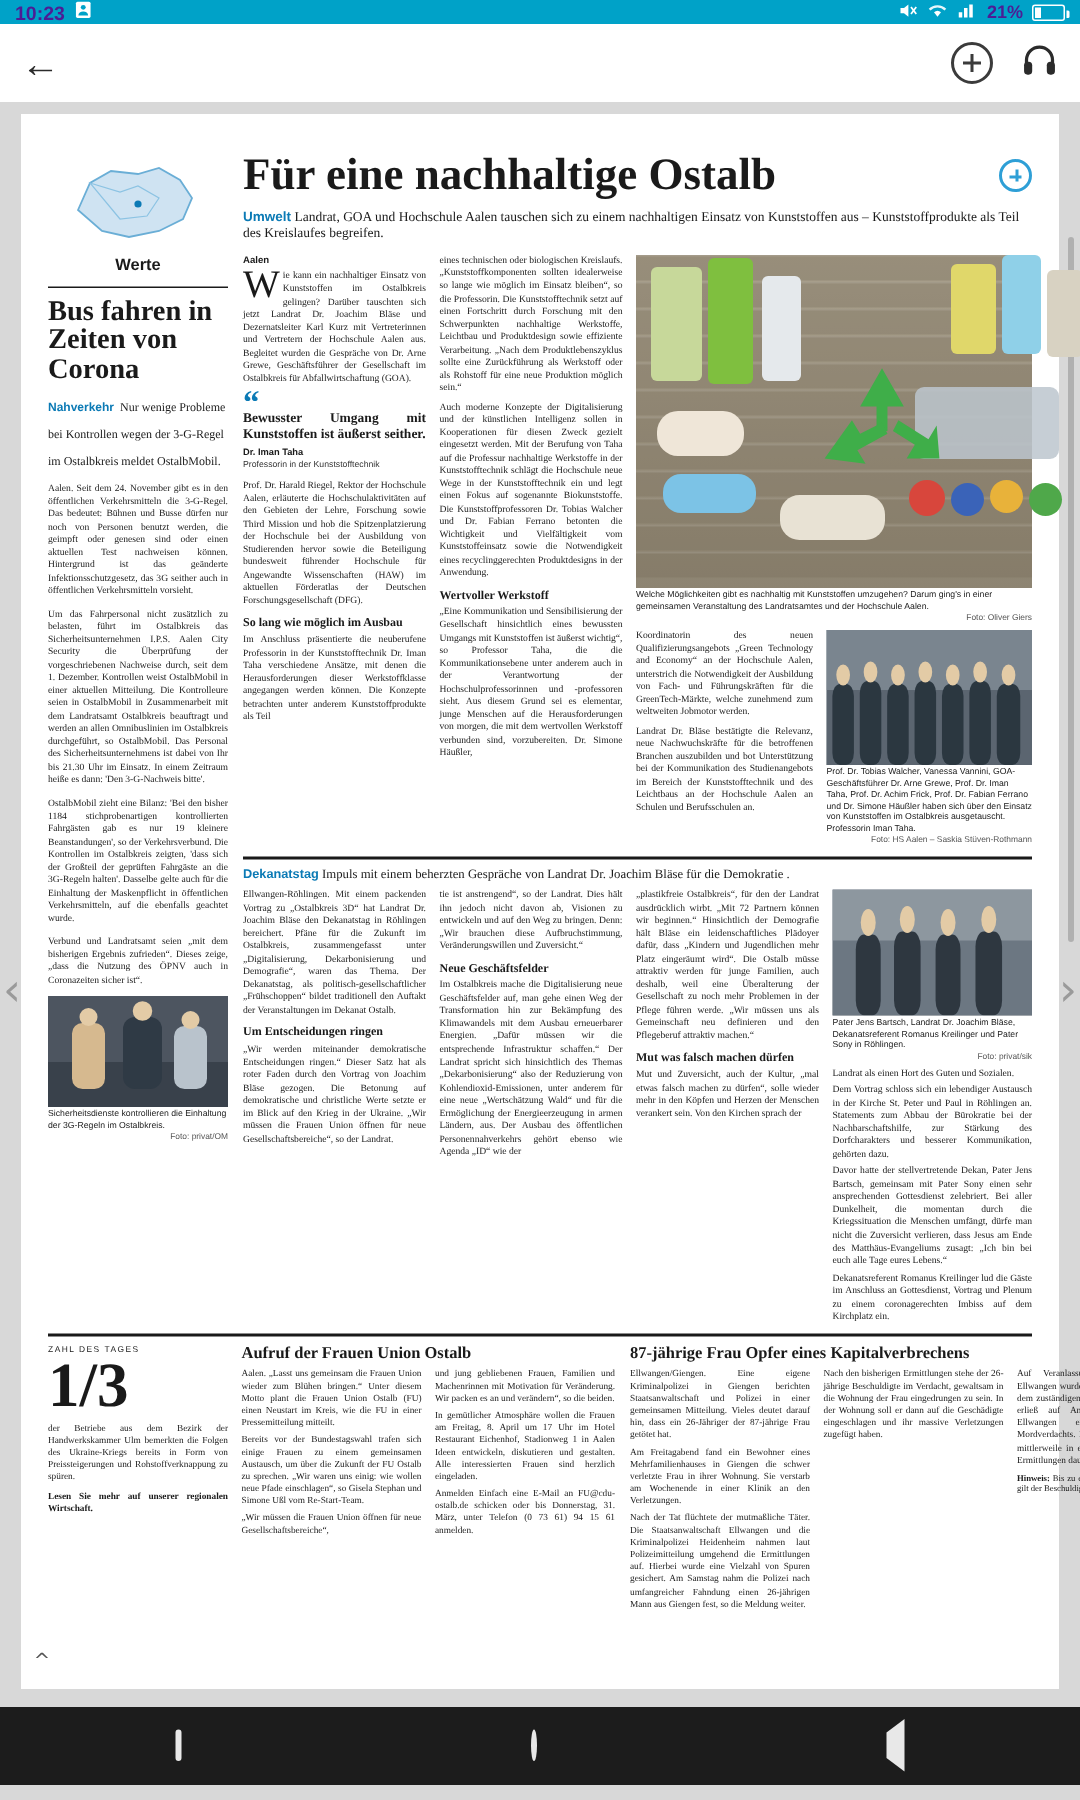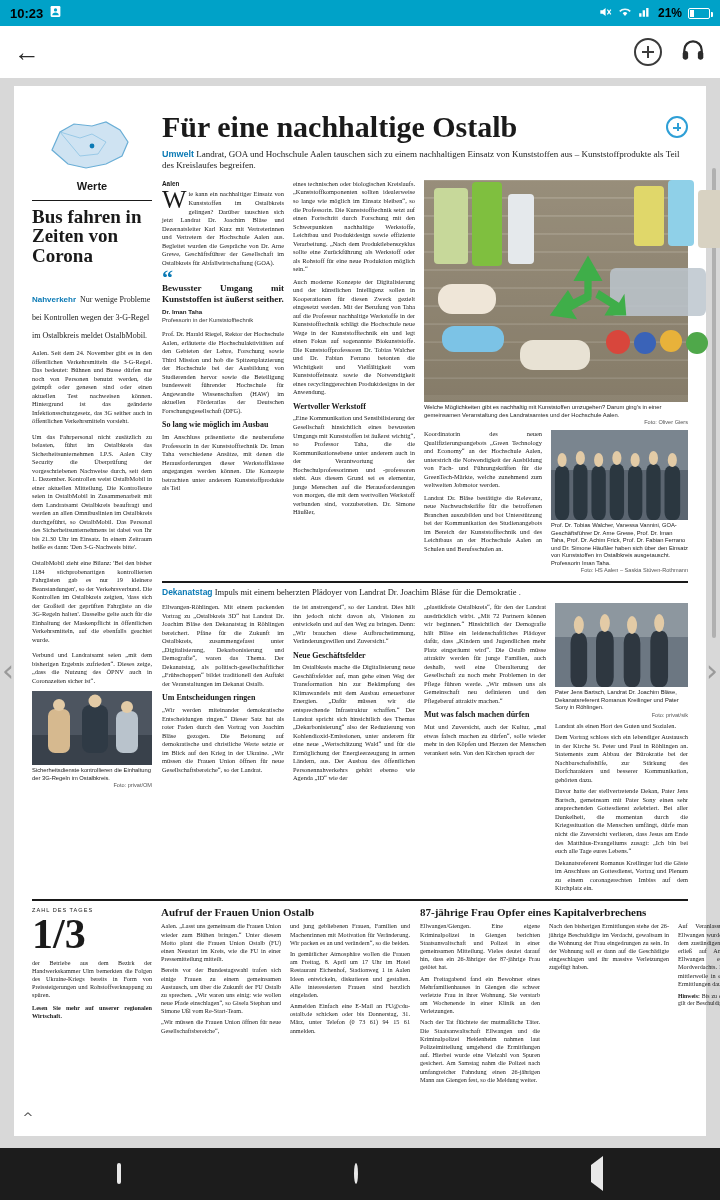--- a/index.html
+++ b/index.html
@@ -5,21 +5,21 @@
   * { box-sizing: border-box; }
   html, body { margin:0; padding:0; }
   body {
     width:720px; height:1200px; overflow:hidden;
     background:#d8d8d8;
     font-family:"Liberation Sans", sans-serif;
   }
 
   
   .statusbar {
-    height:26px; background:#00a2c8; color:#000000;
+    height:16px; background:#00a2c8; color:#4c1d95;
     display:flex; align-items:center; justify-content:space-between;
     padding:0 10px; font-size:13px; font-weight:bold;
   }
   .statusbar .left { display:flex; align-items:center; gap:6px; }
   .statusbar .right { display:flex; align-items:center; gap:6px; font-size:12px; }
   .sb-icon { display:inline-block; }
   .batt {
     display:inline-block; width:22px; height:11px; border:1.5px solid #fff;
     border-radius:2px; position:relative;
   }
@@ -221,21 +221,21 @@
         <div class="ostalb-logo">
           <svg class="ostalb-map" viewBox="0 0 104 58">
             <path d="M12 34 L20 16 L34 8 L52 10 L66 6 L80 14 L88 26 L82 40 L66 48 L46 52 L28 48 Z" fill="#cfe3f2" stroke="#6aaed6" stroke-width="1.2"></path>
             <path d="M20 16 L40 22 L52 18 L66 26 L58 38 L40 40 Z" fill="none" stroke="#8cc3e3" stroke-width=".8"></path>
             <circle cx="52" cy="30" r="2.4" fill="#0b7ab5"></circle>
           </svg>
           <div class="ostalb-name">Werte</div>
         </div>
         <div class="rail-rule"></div>
         <div class="rail-head">Bus fahren in Zeiten von Corona</div>
-        <div style="margin-top:23px">
+        <div style="margin-top:5px">
           <span class="rail-kicker">Nahverkehr</span>
           <span class="rail-lead">Nur wenige Probleme bei Kontrollen wegen der 3-G-Regel im Ostalbkreis meldet OstalbMobil.</span>
         </div>
         <div class="rail-body">Aalen. Seit dem 24. November gibt es in den öffentlichen Verkehrsmitteln die 3-G-Regel. Das bedeutet: Bühnen und Busse dürfen nur noch von Personen benutzt werden, die geimpft oder genesen sind oder einen aktuellen Test nachweisen können. Hintergrund ist das geänderte Infektionsschutzgesetz, das 3G seither auch in öffentlichen Verkehrsmitteln vorsieht.</div>
         <div class="rail-body">Um das Fahrpersonal nicht zusätzlich zu belasten, führt im Ostalbkreis das Sicherheitsunternehmen I.P.S. Aalen City Security die Überprüfung der vorgeschriebenen Nachweise durch, seit dem 1. Dezember. Kontrollen weist OstalbMobil in einer aktuellen Mitteilung. Die Kontrolleure seien in OstalbMobil in Zusammenarbeit mit dem Landratsamt Ostalbkreis beauftragt und werden an allen Omnibuslinien im Ostalbkreis durchgeführt, so OstalbMobil. Das Personal des Sicherheitsunternehmens ist dabei von Ihr bis 21.30 Uhr im Einsatz. In einem Zeitraum heiße es dann: 'Den 3-G-Nachweis bitte'.</div>
         <div class="rail-body">OstalbMobil zieht eine Bilanz: 'Bei den bisher 1184 stichprobenartigen kontrollierten Fahrgästen gab es nur 19 kleinere Beanstandungen', so der Verkehrsverbund. Die Kontrollen im Ostalbkreis zeigten, 'dass sich der Großteil der geprüften Fahrgäste an die 3G-Regeln halten'. Dasselbe gelte auch für die Einhaltung der Maskenpflicht in öffentlichen Verkehrsmitteln, auf die ebenfalls geachtet wurde.</div>
         <div class="rail-body">Verbund und Landratsamt seien „mit dem bisherigen Ergebnis zufrieden“. Dieses zeige, „dass die Nutzung des ÖPNV auch in Coronazeiten sicher ist“.</div>
 
         <div class="photo" style="height:74px;margin-top:6px;background:linear-gradient(#6d7684,#3f4852)">
           <svg width="120" height="74" viewBox="0 0 120 74">
@@ -359,21 +359,21 @@
                 <div class="credit">Foto: HS Aalen – Saskia Stüven-Rothmann</div>
               </div>
             </div>
           </div>
         </div>
 
         <hr class="sep">
 
         <div class="sub2">
           <span class="kick">Dekanatstag</span>
-          <span>Impuls mit einem beherzten Plädoyer von Landrat Dr. Joachim Bläse für die Demokratie .</span>
+          <span>Impuls mit einem beherzten Gespräche von Landrat Dr. Joachim Bläse für die Demokratie .</span>
         </div>
 
         <div class="grid2">
           <div class="g2col">
             <p style="margin:0">Ellwangen-Röhlingen. Mit einem packenden Vortrag zu „Ostalbkreis 3D“ hat Landrat Dr. Joachim Bläse den Dekanatstag in Röhlingen bereichert. Pfäne für die Zukunft im Ostalbkreis, zusammengefasst unter „Digitalisierung, Dekarbonisierung und Demografie“, waren das Thema. Der Dekanatstag, als politisch-gesellschaftlicher „Frühschoppen“ bildet traditionell den Auftakt der Veranstaltungen im Dekanat Ostalb.</p>
             <div class="subsub">Um Entscheidungen ringen</div>
             <p style="margin:0">„Wir werden miteinander demokratische Entscheidungen ringen.“ Dieser Satz hat als roter Faden durch den Vortrag von Joachim Bläse gezogen. Die Betonung auf demokratische und christliche Werte setzte er im Blick auf den Krieg in der Ukraine. „Wir müssen die Frauen Union öffnen für neue Gesellschaftsbereiche“, so der Landrat.</p>
           </div>
           <div class="g2col">
             <p style="margin:0">tie ist anstrengend“, so der Landrat. Dies hält ihn jedoch nicht davon ab, Visionen zu entwickeln und auf den Weg zu bringen. Denn: „Wir brauchen diese Aufbruchstimmung, Veränderungswillen und Zuversicht.“</p>

